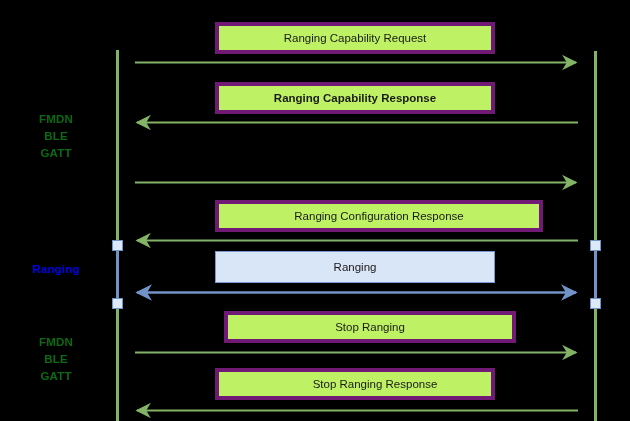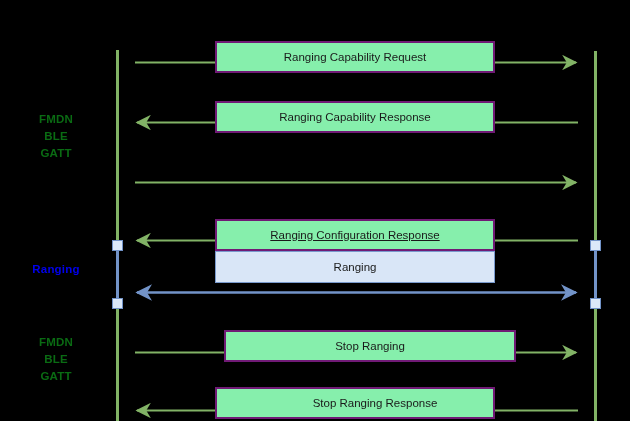--- a/index.html
+++ b/index.html
@@ -39,23 +39,22 @@
     position: absolute;
     box-sizing: border-box;
     display: flex;
     align-items: center;
     justify-content: center;
     font-size: 11.5px;
     color: #1a1a1a;
     height: 32px;
   }
   .msg-box.green {
-    background: #86efac;
-    border: 2px solid #701a75;
-    margin-top: 19px;
+    background: #bef264;
+    border: 4px solid #701a75;
   }
   .msg-box.blue {
     background: #d9e6f7;
     border: 1px solid #7899cd;
   }
 
   
   #arrows {
     position: absolute;
     left: 0;
@@ -128,24 +127,24 @@
   <div class="act-bar" style="left:116px; top:248px; height:55px;"></div>
   <div class="act-bar" style="left:594px; top:248px; height:55px;"></div>
 
   <div class="act-square" style="left:112px; top:240px;"></div>
   <div class="act-square" style="left:112px; top:298px;"></div>
   <div class="act-square" style="left:590px; top:240px;"></div>
   <div class="act-square" style="left:590px; top:298px;"></div>
 
   <div class="msg-box green" style="left:215px; top:22px; width:280px;">Ranging Capability Request</div>
 
-  <div class="msg-box green" style="left:215px; top:82px; width:280px;">Ranging Capability Response</div>
+  <div class="msg-box green" style="left:215px; top:82px; width:280px;font-weight:bold;">Ranging Capability Response</div>
 
 
-  <div class="msg-box green" style="left:215px; top:200px; width:280px;text-decoration:underline;">Ranging Configuration Response</div>
+  <div class="msg-box green" style="left:215px; top:200px; width:328px;">Ranging Configuration Response</div>
 
   <div class="msg-box blue" style="left:215px; top:251px; width:280px;">Ranging</div>
 
   <div class="msg-box green" style="left:224px; top:311px; width:292px;">Stop Ranging</div>
 
   <div class="msg-box green" style="left:215px; top:368px; width:280px;padding-left:40px;">Stop Ranging Response</div>
 
 </div>
 
 </body></html>

